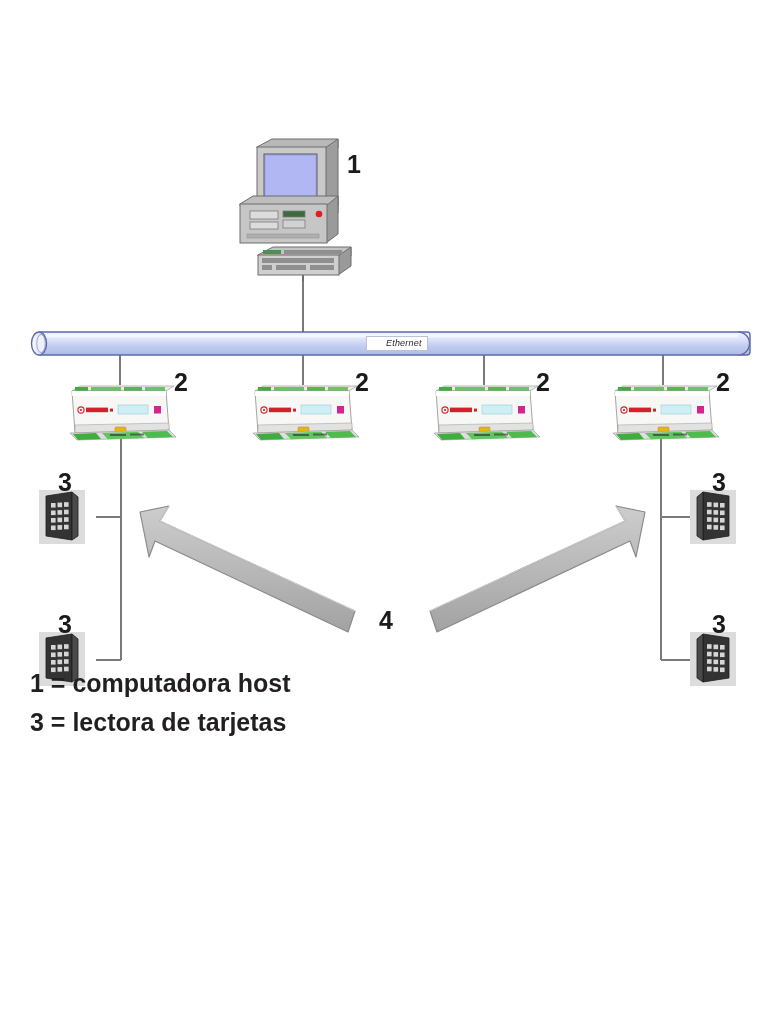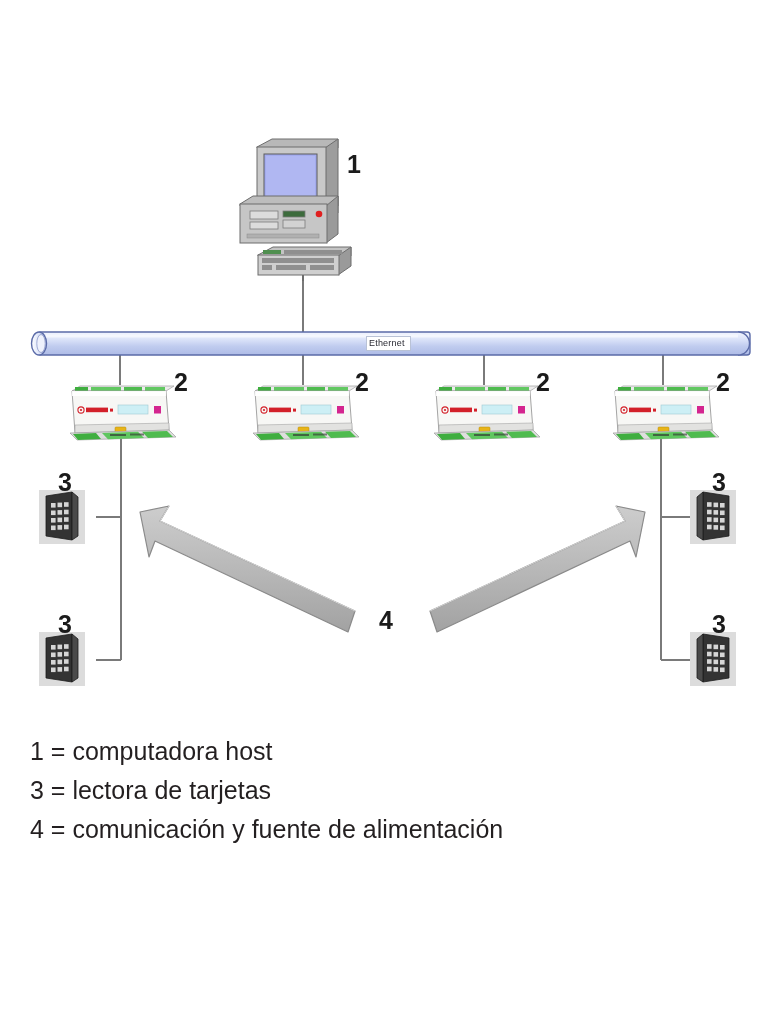--- a/index.html
+++ b/index.html
@@ -38,44 +38,46 @@
     color: #1b1b1b;
     line-height: 1;
     letter-spacing: 0px;
     user-select: none;
   }
 
   
   #legend {
     position: absolute;
     left: 30px;
-    top: 732px;
+    top: 664px;
     width: 700px;
+    font-weight: bold;
   }
   .legend-row {
     font-family: "Liberation Sans", sans-serif;
     font-size: 25px;
     color: #231f20;
     line-height: 39px;
     white-space: nowrap;
   }
 
   
   #ethernet-label {
     position: absolute;
     left: 366px;
     top: 336px;
     background: #ffffff;
     border: 1px solid #b9c2d6;
-    padding: 0px 5px 1px 2px;
+    padding: 0px 5px 1px 19px;
     font-family: "Liberation Sans", sans-serif;
     font-size: 9px;
     color: #2a2a33;
     line-height: 12px;
     letter-spacing: 0.2px;
+    font-style: italic;
   }
 </style>
 </head>
 <body>
 
 <div id="diagram-root">
 
   <svg class="layer-svg" viewBox="0 0 768 1024">
     <g stroke="#7a7a7a" stroke-width="1.6" fill="none" shape-rendering="crispEdges">
 
@@ -310,16 +312,15 @@
       <polygon points="645,512 616,506 625,521 430,611 437,632 630,541 636,557" fill="url(#arrowGrad)" stroke="#8a8a8a" stroke-width="1.2" stroke-linejoin="round"></polygon>
       <polyline points="616,506 625,521 430,611" fill="none" stroke="#e0e0e0" stroke-width="1" opacity="0.85"></polyline>
     </g>
   </svg>
 
   <div class="callout" style="left:379px; top:608px;">4</div>
 
   <div id="legend">
     <div class="legend-row">1 = computadora host</div>
     <div class="legend-row">3 = lectora de tarjetas</div>
-    <div class="legend-row">4 = comunicación y fuente de alimentación</div>
   </div>
 
 </div>
 
 </body></html>

